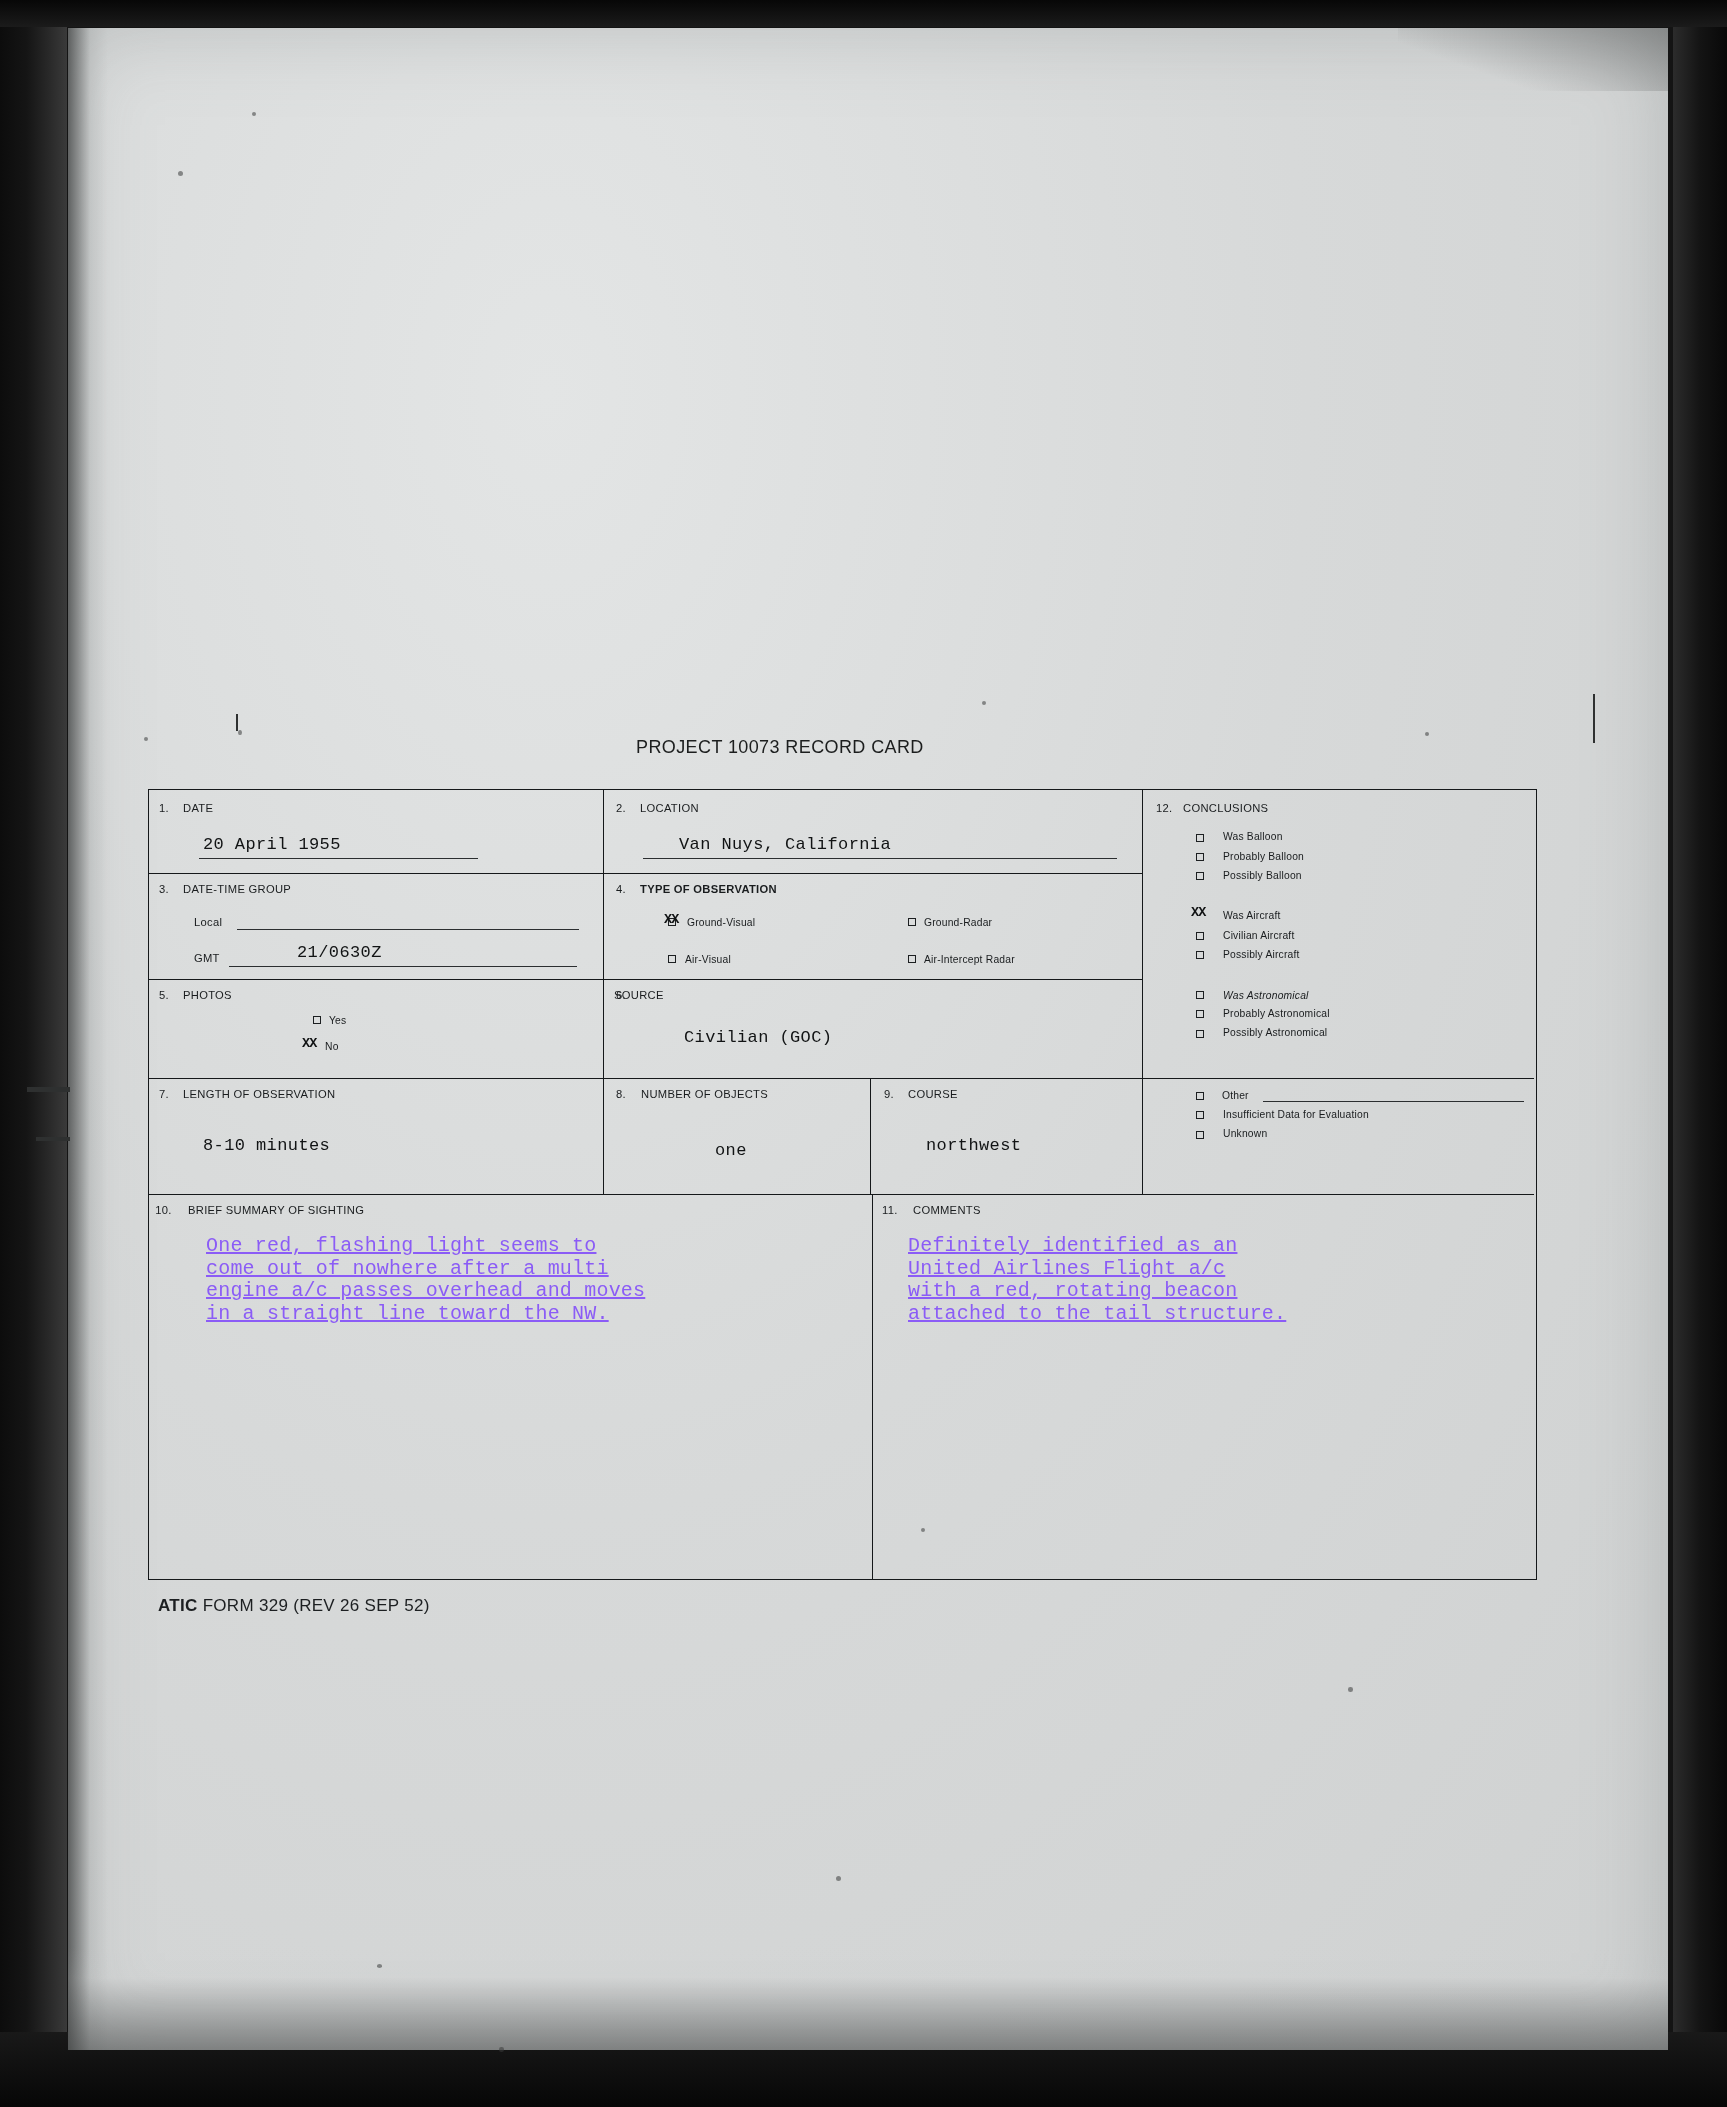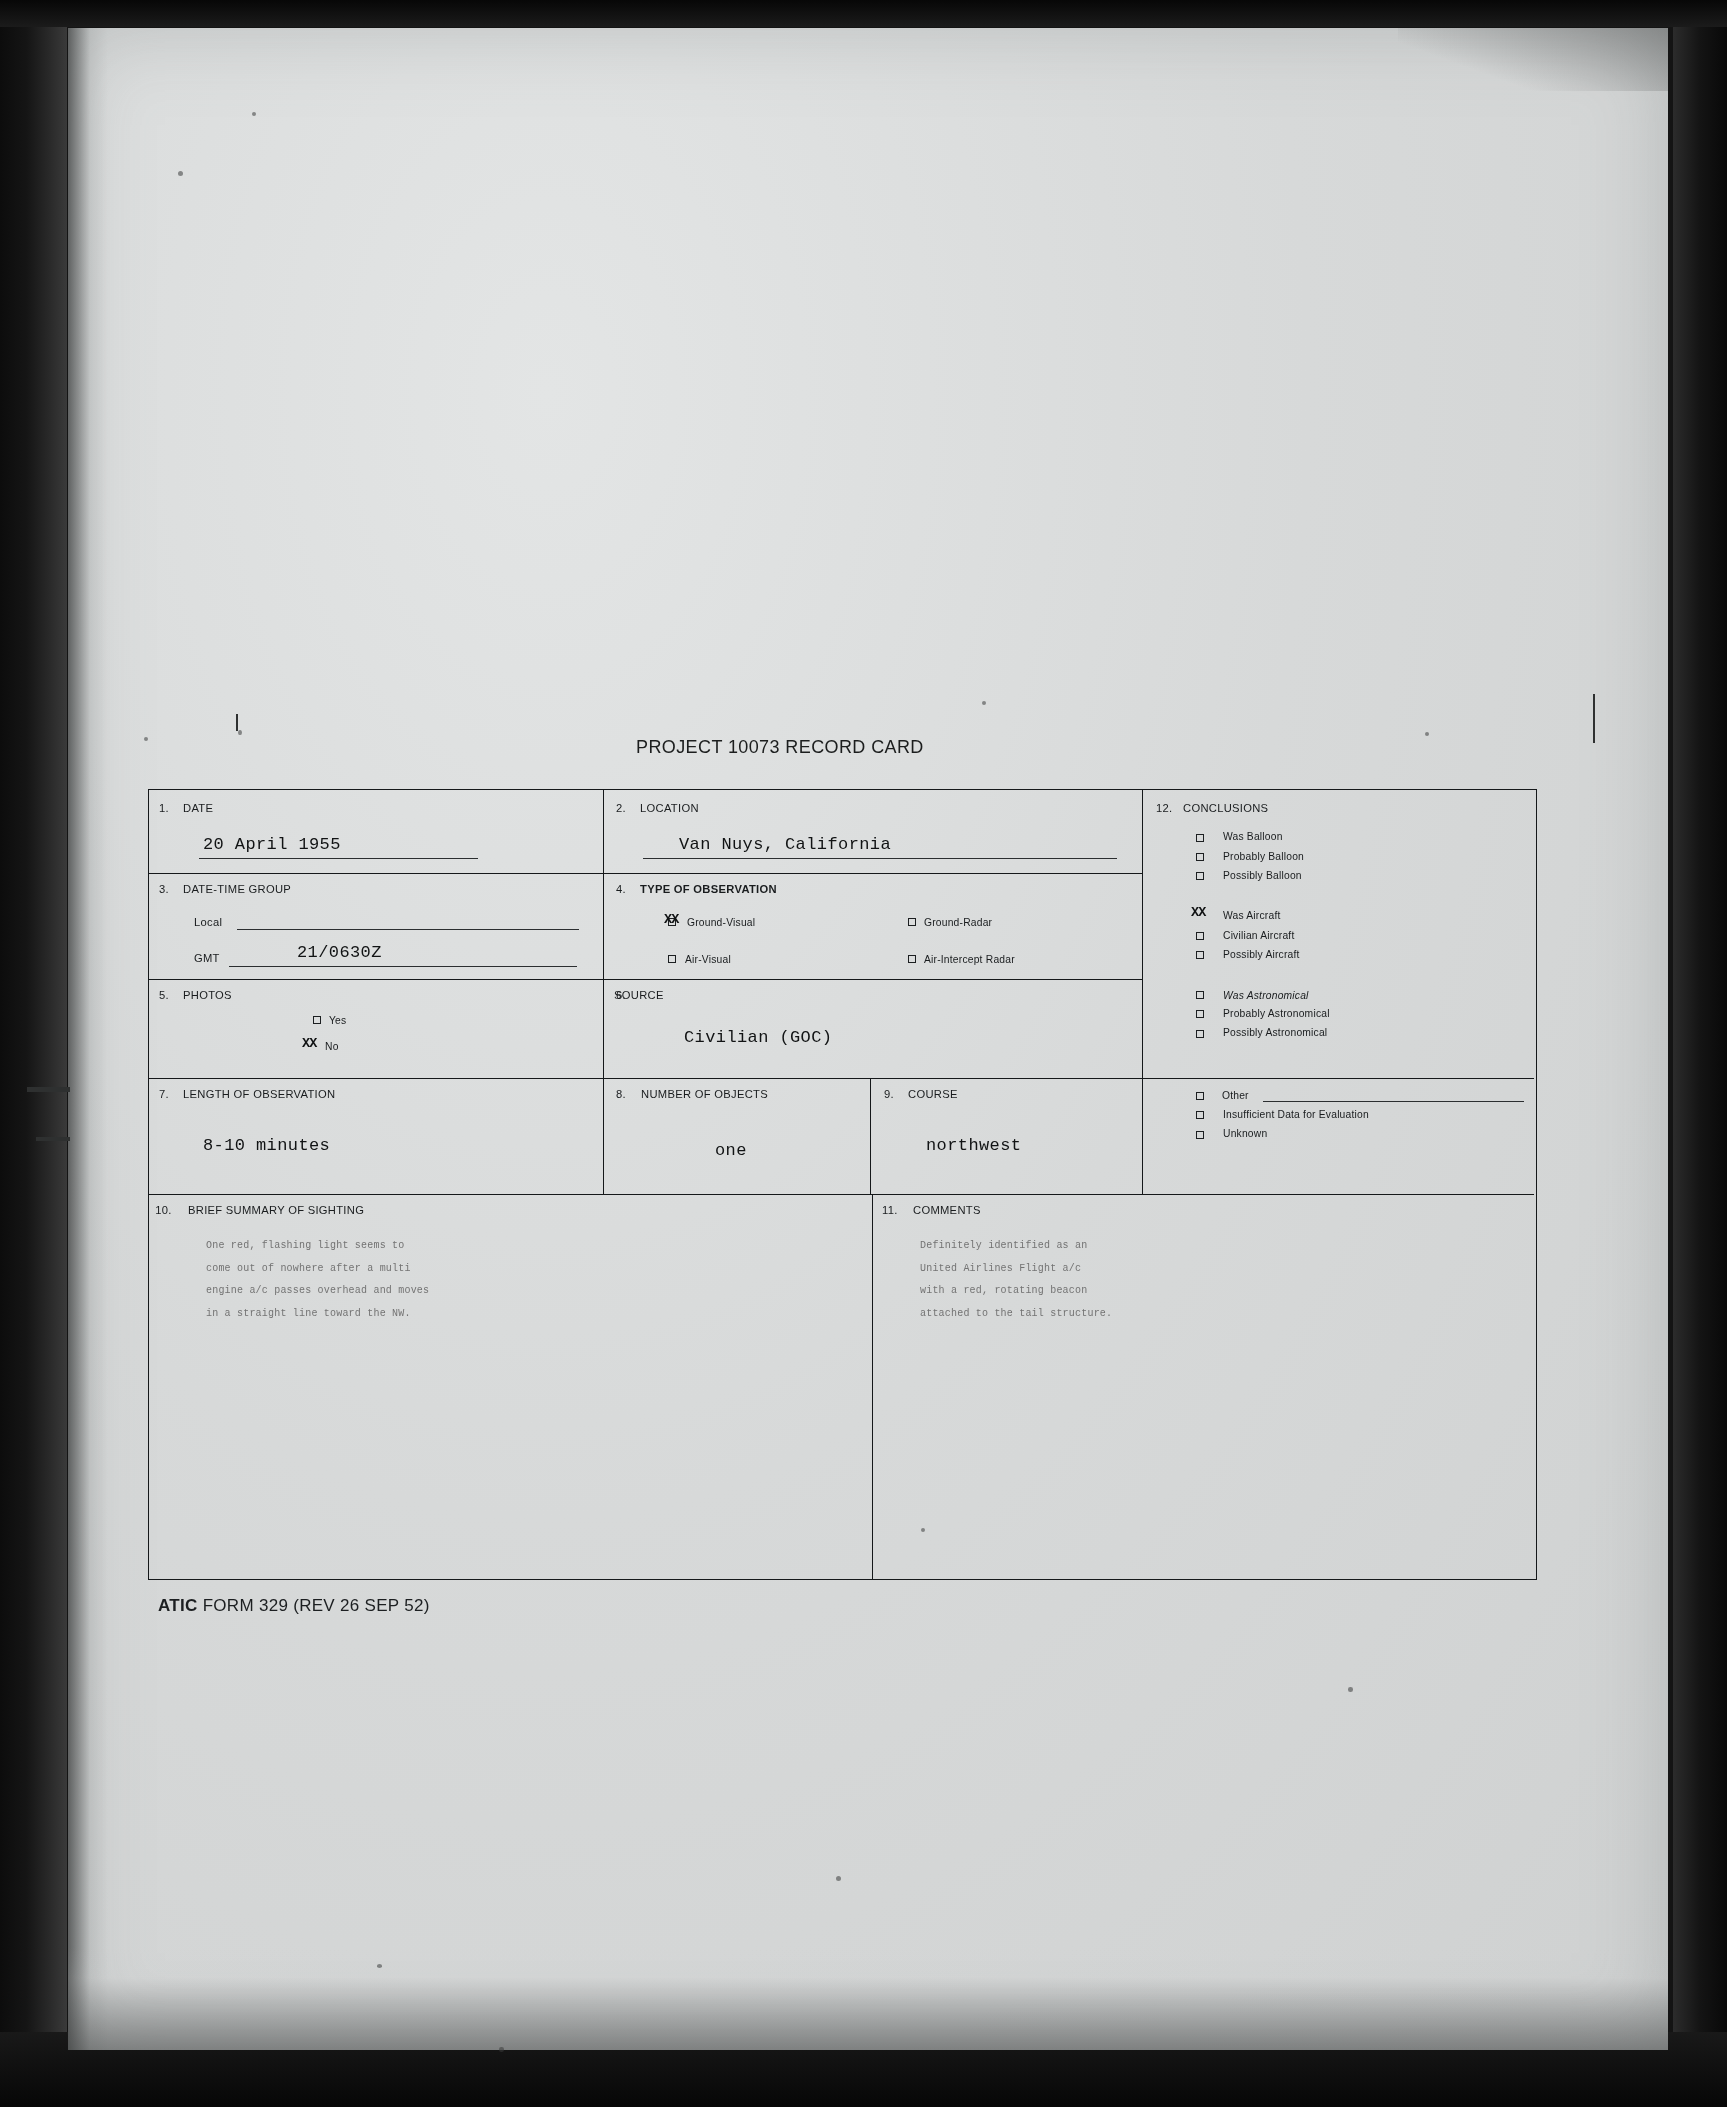--- a/index.html
+++ b/index.html
@@ -138,25 +138,26 @@
     position: absolute;
     font-family: "Liberation Mono", monospace;
     font-size: 17px;
     letter-spacing: 0.4px;
     color: #111314;
     white-space: nowrap;
   }
   .typed-body {
     position: absolute;
     font-family: "Liberation Mono", monospace;
-    font-size: 10px;
+    font-size: 20px;
     line-height: 22.5px;
     letter-spacing: 0.2px;
-    color: #737373;
+    color: #8b5cf6;
     white-space: pre;
+    text-decoration: underline;
   }
   .rule {
     position: absolute;
     height: 0.9px;
     background: #2b2e30;
   }
   .box {
     position: absolute;
     width: 7.6px; height: 7.6px;
     border: 0.9px solid #1c1f21;
@@ -293,21 +294,21 @@
 
   <span class="lbl" style="left:6.3px; top:414px;">10.</span>
   <span class="lbl" style="left:39px; top:414px;">BRIEF SUMMARY OF SIGHTING</span>
   <span class="typed-body" style="left:57px; top:445px;">One red, flashing light seems to
 come out of nowhere after a multi
 engine a/c passes overhead and moves
 in a straight line toward the NW.</span>
 
   <span class="lbl" style="left:733px; top:414px;">11.</span>
   <span class="lbl" style="left:764px; top:414px;">COMMENTS</span>
-  <span class="typed-body" style="left:759px; top:445px;margin-left:12px;">Definitely identified as an
+  <span class="typed-body" style="left:759px; top:445px;">Definitely identified as an
 United Airlines Flight a/c
 with a red, rotating beacon
 attached to the tail structure.</span>
 
   <span class="lbl" style="left:1007px; top:11.7px;">12.</span>
   <span class="lbl" style="left:1034px; top:11.7px;">CONCLUSIONS</span>
 
   <div class="box" style="left:1047px; top:44px;"></div>
   <span class="lbl-sm" style="left:1074px; top:41px;">Was Balloon</span>
   <div class="box" style="left:1047px; top:63px;"></div>

